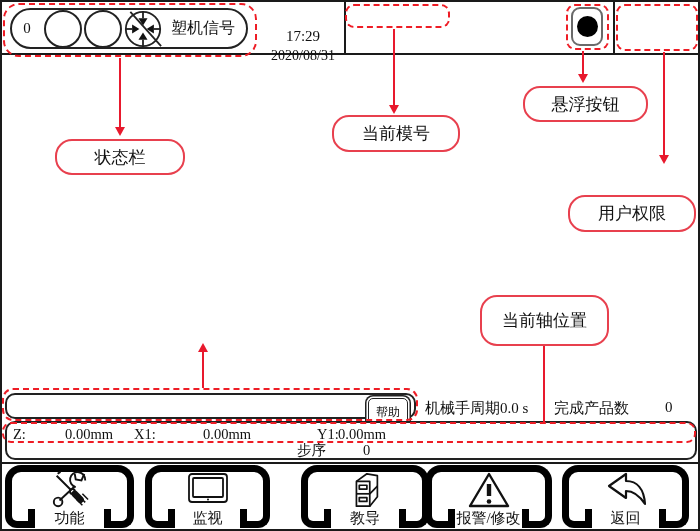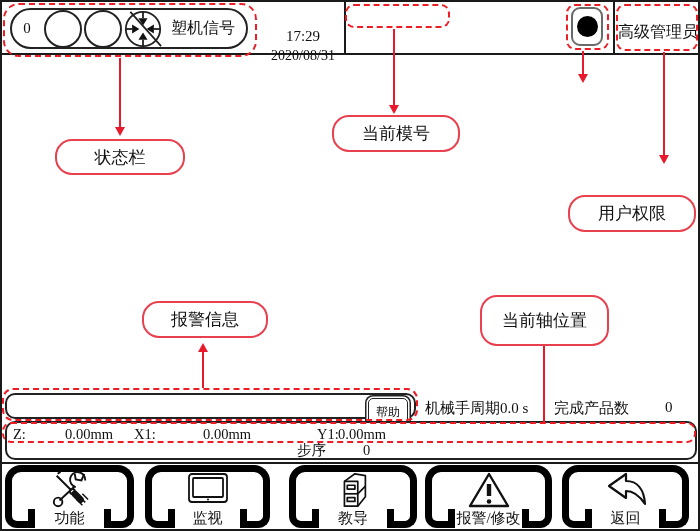--- a/index.html
+++ b/index.html
@@ -93,21 +93,20 @@
   <div id="clock">
     <div class="t">17:29</div>
     <div class="d">2020/08/31</div>
   </div>
 
 
   <div id="float-btn">
     <span class="dot"></span>
   </div>
 
-  <div id="user-role">高级管理员</div>
 
   <div id="alarm-bar">
     <div id="help-btn">帮助</div>
   </div>
 
   <span class="stat" style="left:423px;"><span>机械手周期</span><span>0.0 s</span></span>
   <span class="stat" style="left:552px;">完成产品数</span>
   <span class="stat" style="left:663px;">0</span>
 
   <div id="bottom-rect">
@@ -149,21 +148,21 @@
         <path d="M37 11 a8 8 0 1 0 -10 7"></path>
         <path d="M36 4 l-3 7 -6 -1 -1 -6"></path>
         <path d="M26 17 L10 32"></path>
         <circle cx="8.5" cy="33.5" r="4.5"></circle>
         <path d="M28 31 l6 6 M31 28 l6 6 M34 25 l6 6" stroke-width="1.6"></path>
       </svg>
     </div>
     <div class="tb-label">功能</div>
   </div>
 
-  <div class="tb-btn" style="left:287px;width:128px;">
+  <div class="tb-btn" style="left:299px;width:128px;">
     <div class="tb-frame"></div>
     <div class="tb-hook-l"></div>
     <div class="tb-hook-r"></div>
     <div class="tb-icon">
       <svg width="40" height="40" viewBox="0 0 40 42" fill="none" stroke="#111" stroke-width="1.8" stroke-linejoin="round">
         <path d="M11 12 L22 4 L33 6 L33 28 L25 38"></path>
         <rect x="11" y="12" width="14" height="26"></rect>
         <line x1="11" y1="25" x2="25" y2="25"></line>
         <path d="M25 25 L33 17"></path>
         <rect x="14" y="16" width="8" height="4"></rect>
@@ -219,17 +218,17 @@
   <div class="ah-down" style="left:657px;top:153px;"></div>
 
   <div class="ah-up" style="left:196px;top:341px;"></div>
   <div class="aline" style="left:200px;top:349px;height:37px;"></div>
 
   <div class="ah-up" style="left:537px;top:335px;"></div>
   <div class="aline" style="left:541px;top:343px;height:77px;"></div>
 
   <div class="callout" style="left:53px;top:137px;width:130px;height:36px;">状态栏</div>
   <div class="callout" style="left:330px;top:113px;width:128px;height:37px;">当前模号</div>
+  <div class="callout" style="left:521px;top:84px;width:125px;height:36px;">悬浮按钮</div>
   <div class="callout" style="left:566px;top:165px;width:128px;height:37px;margin-top:28px;">用户权限</div>
-  <div class="callout" style="left:140px;top:299px;width:126px;height:37px;">报警信息</div>
   <div class="callout" style="left:478px;top:293px;width:129px;height:51px;">当前轴位置</div>
 
 </div>
 
 </body></html>

